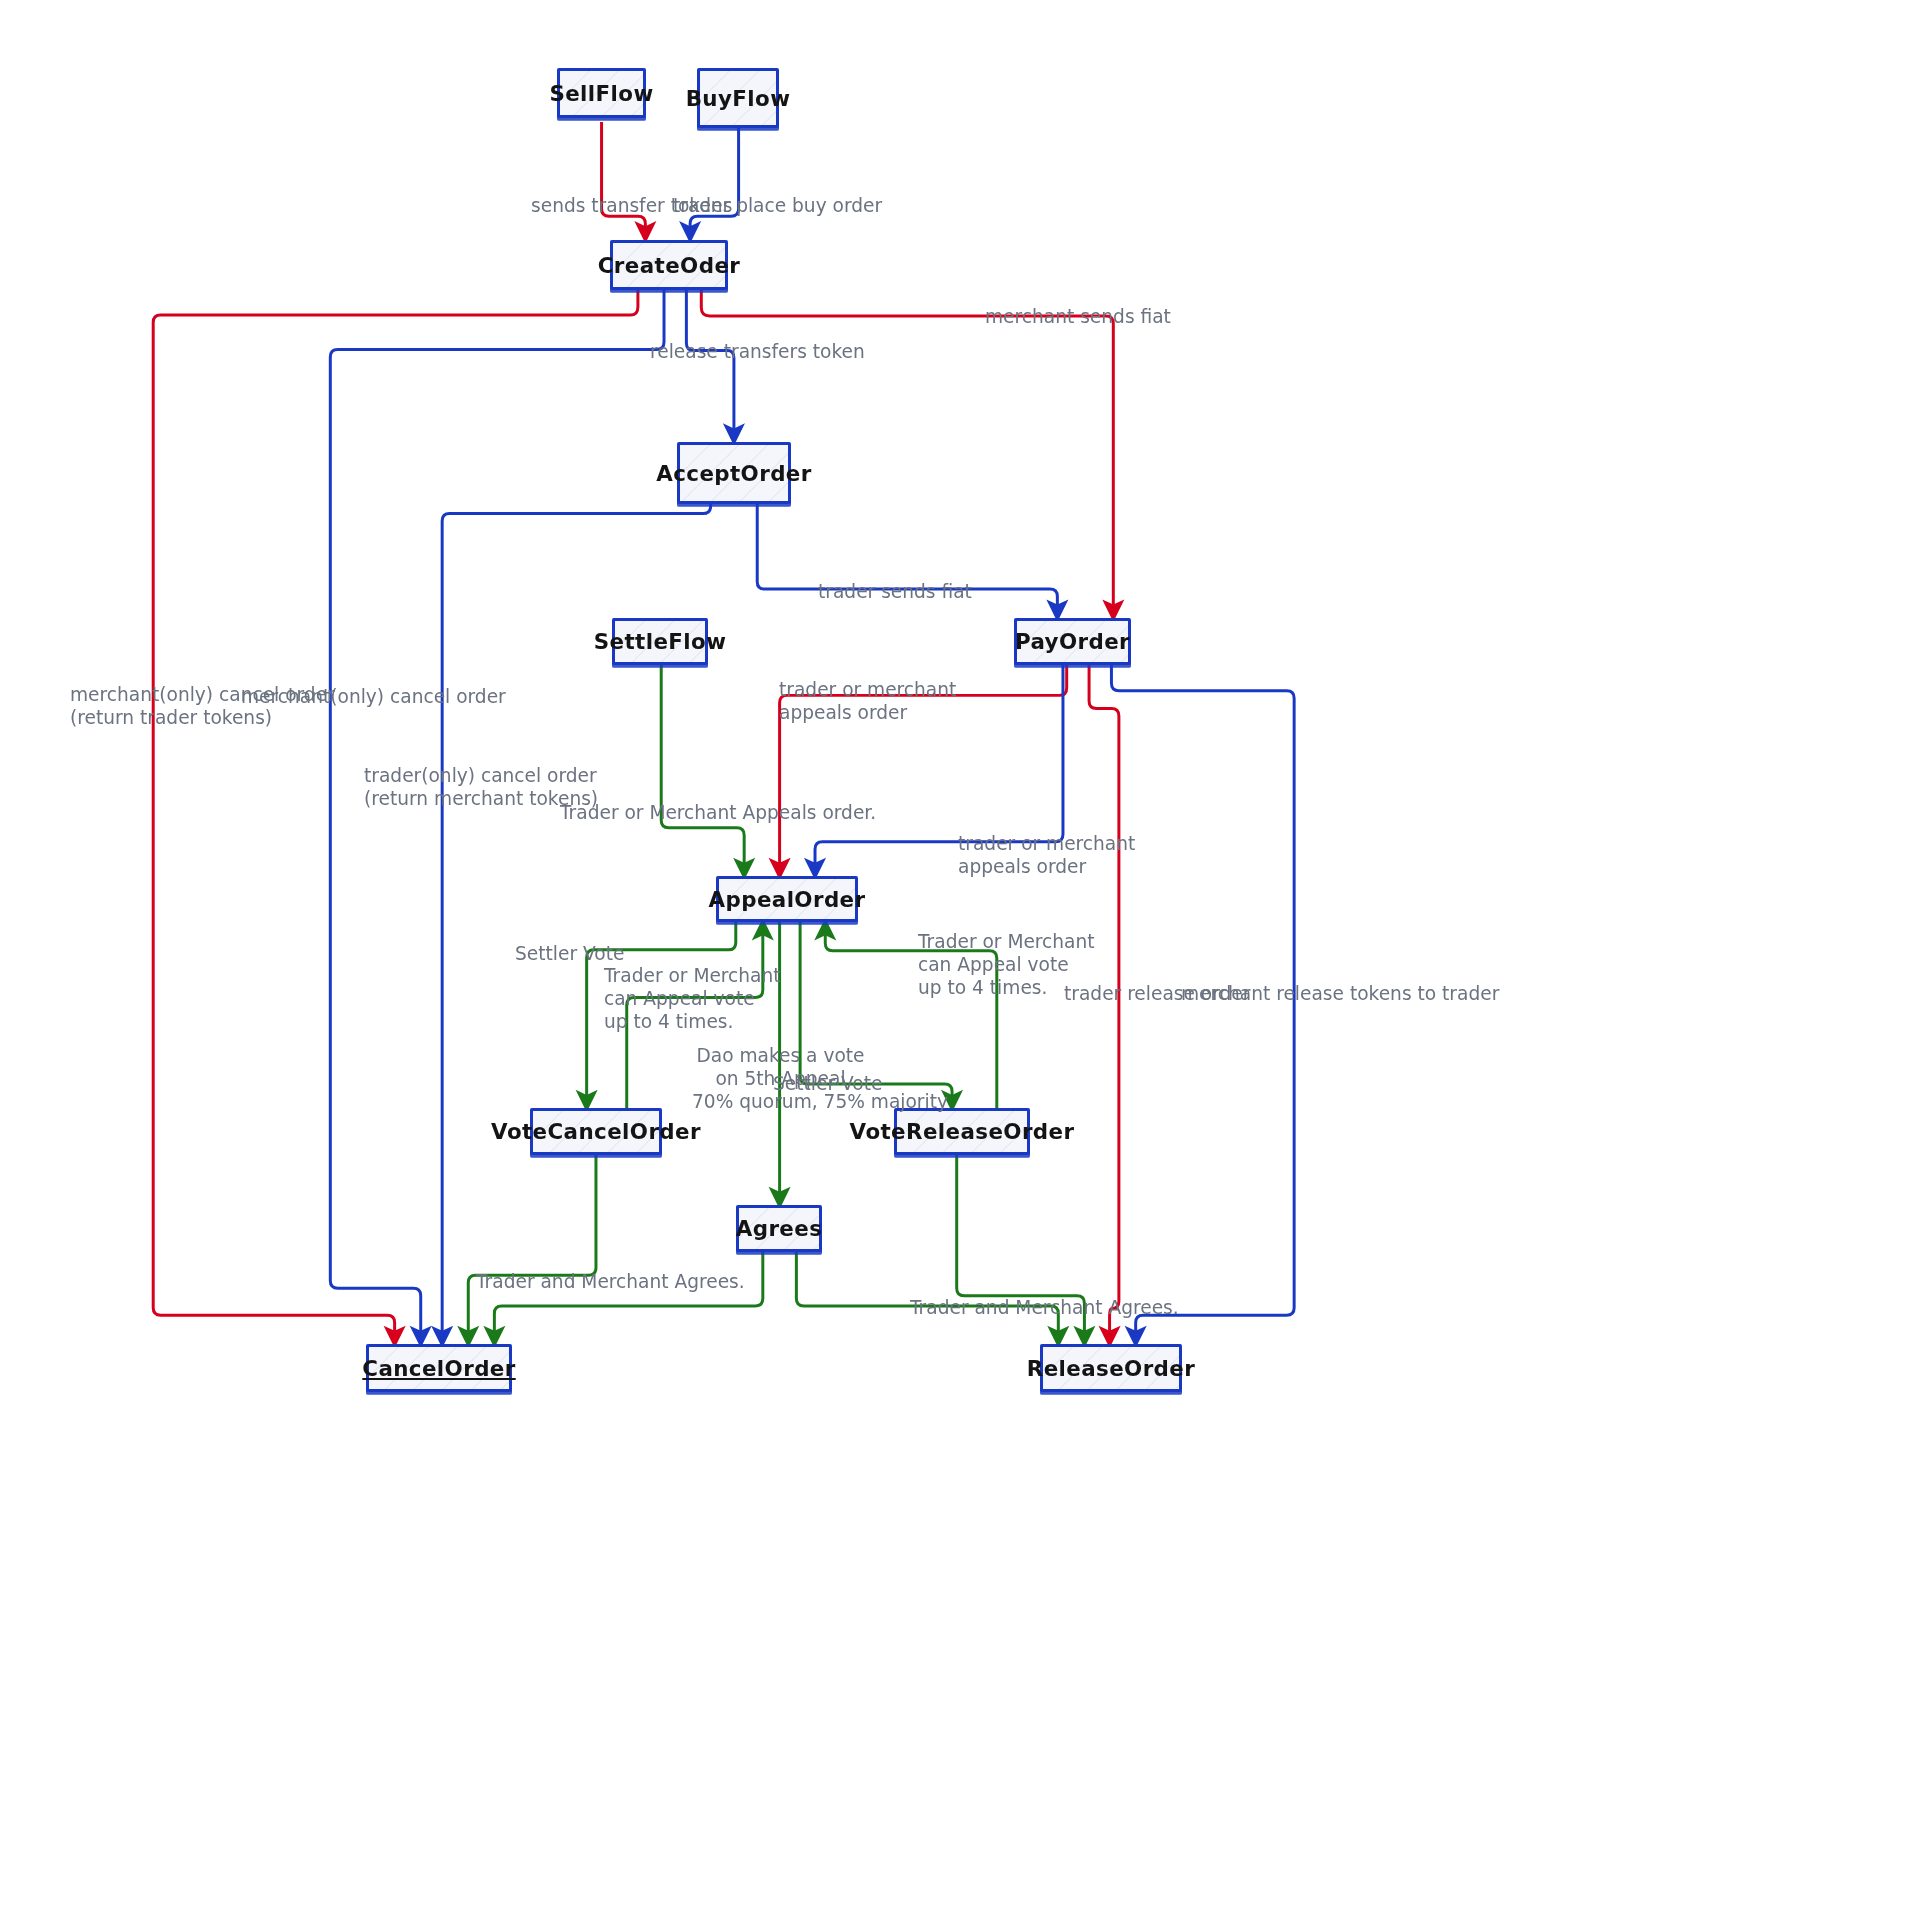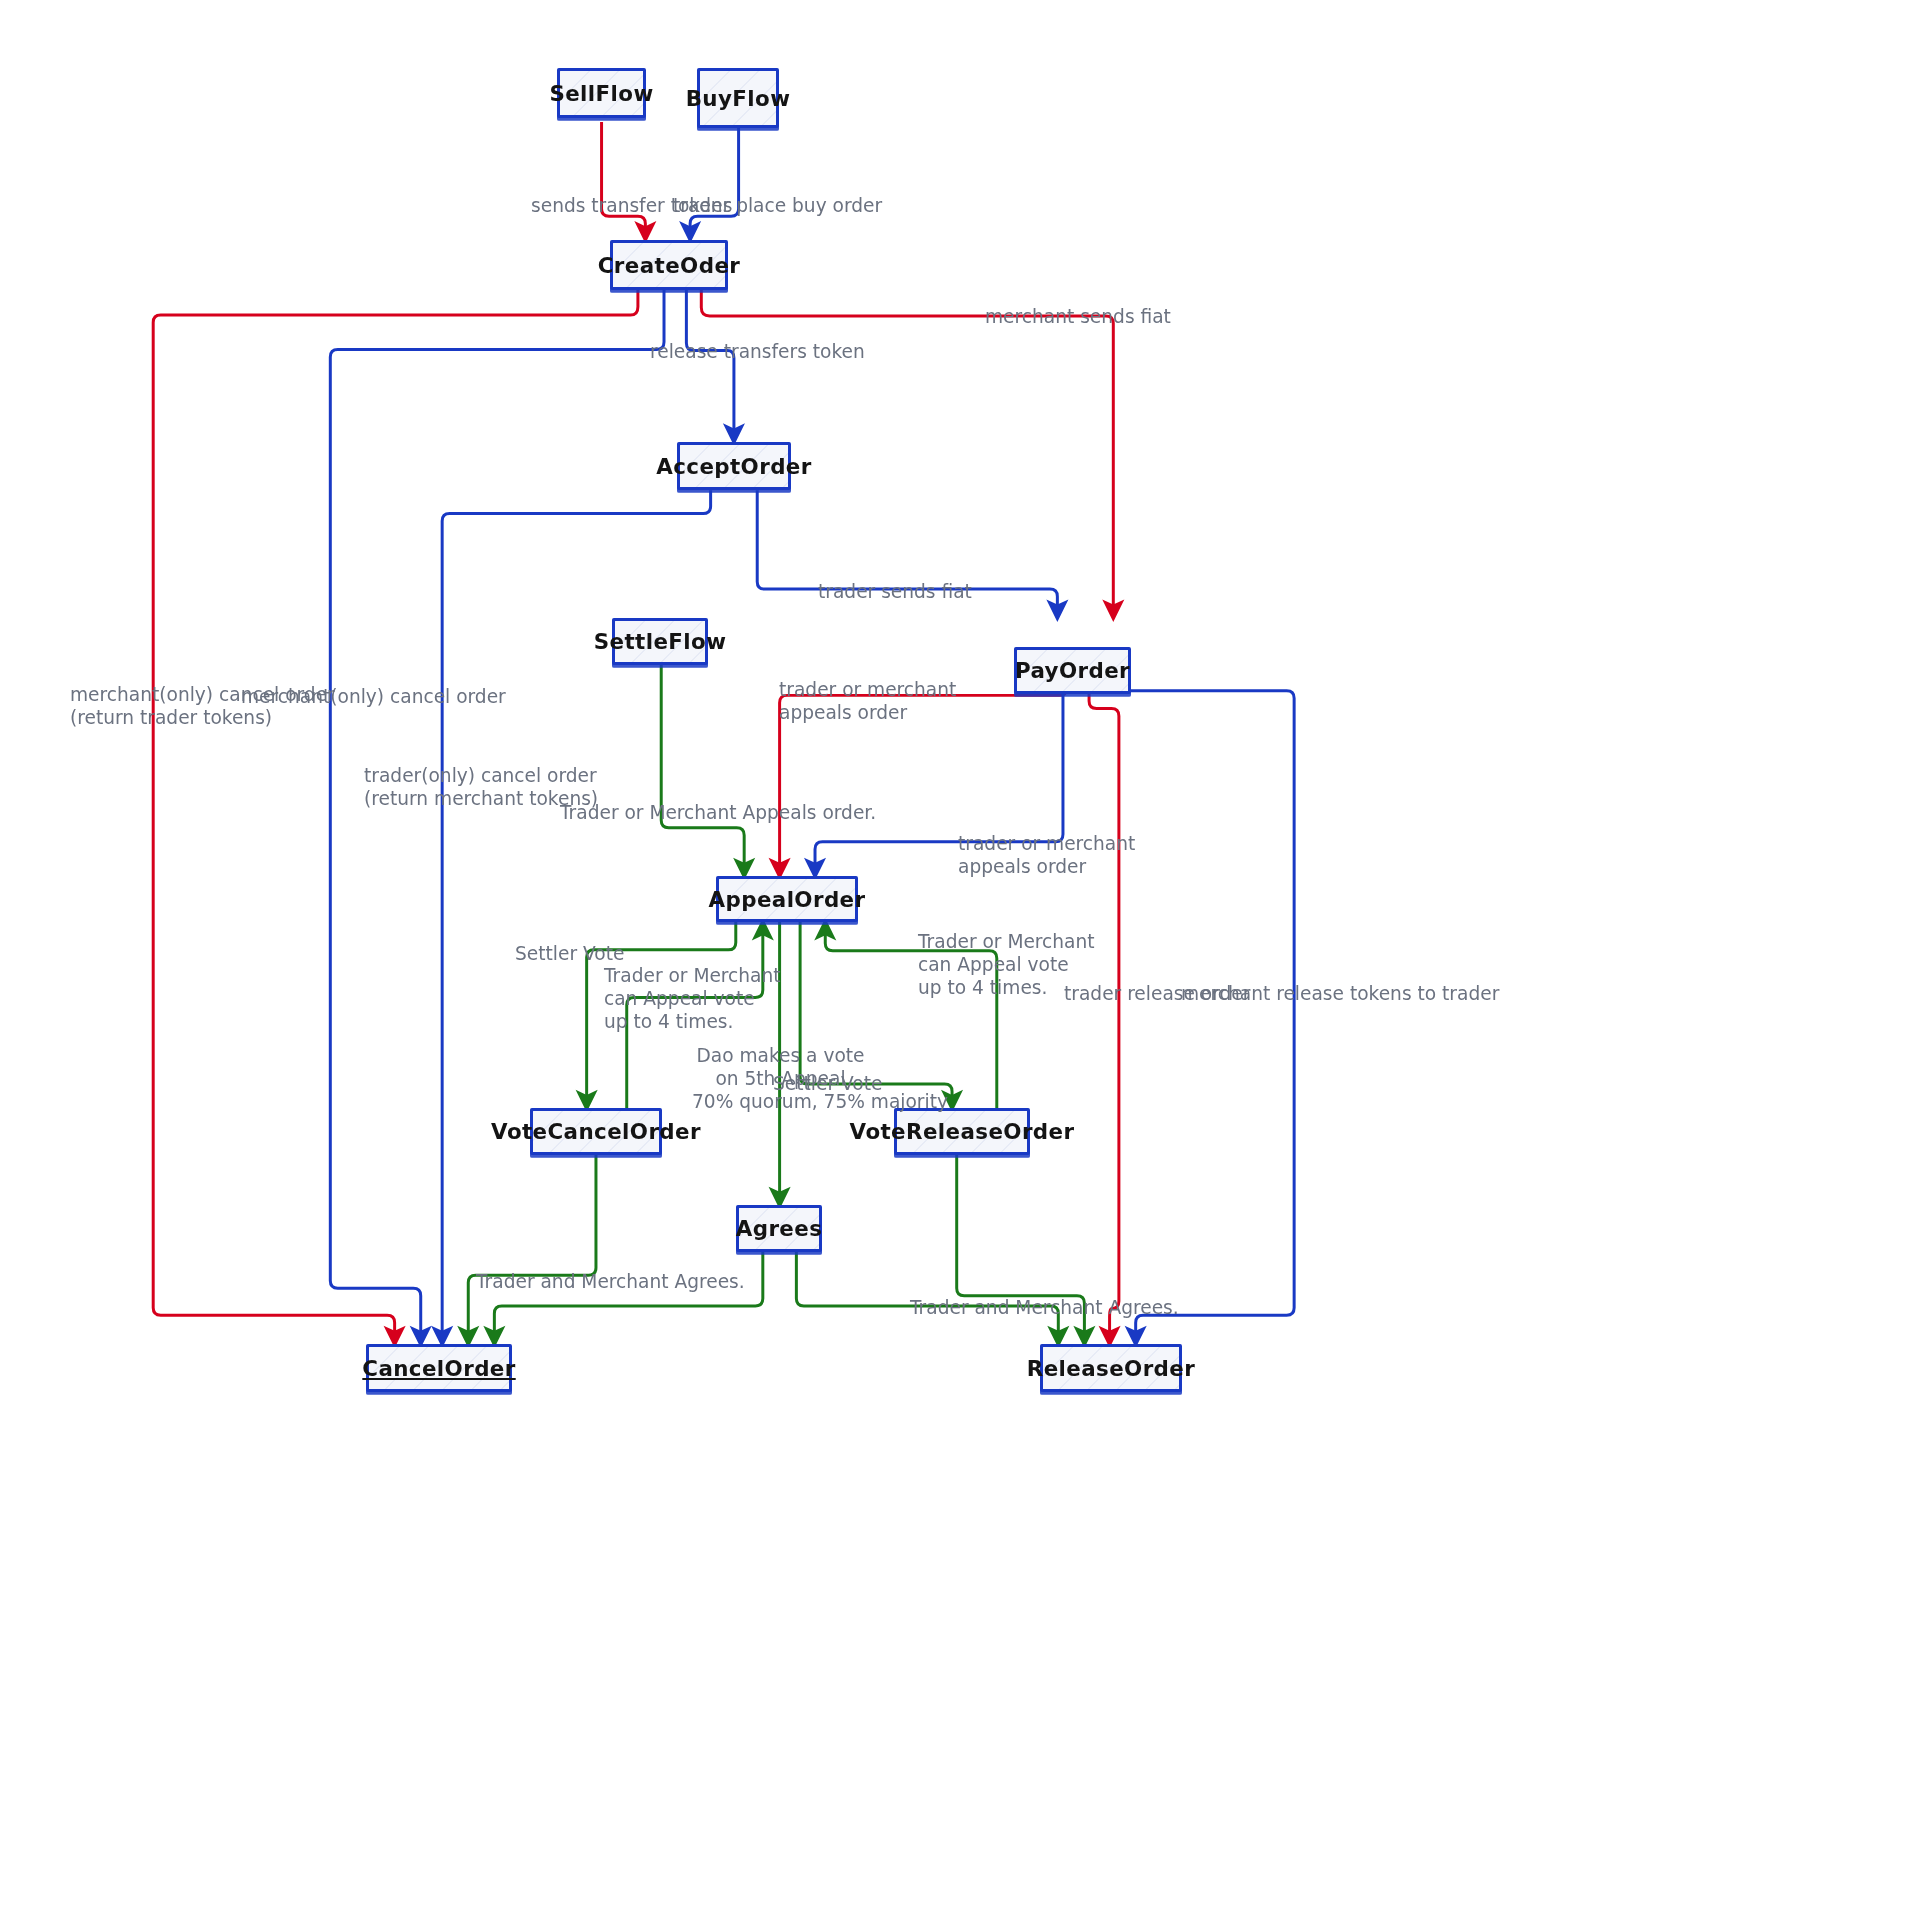--- a/index.html
+++ b/index.html
@@ -119,23 +119,23 @@
       <path d="M818,1343 L818,1393 Q818,1401 810,1401 L538,1401 Q530,1401 530,1409 L530,1434" stroke="#1a7a1a" marker-end="url(#ar-green)"></path>
 
       <path d="M854,1343 L854,1393 Q854,1401 862,1401 L1127,1401 Q1135,1401 1135,1409 L1135,1434" stroke="#1a7a1a" marker-end="url(#ar-green)"></path>
 
     </g>
   </svg>
 
   <div class="node" style="left:557px;top:68px;width:89px;height:50px;">SellFlow</div>
   <div class="node" style="left:697px;top:68px;width:82px;height:60px;">BuyFlow</div>
   <div class="node" style="left:610px;top:240px;width:118px;height:50px;">CreateOder</div>
-  <div class="node" style="left:677px;top:442px;width:114px;height:48px;">AcceptOrder</div>
+  <div class="node" style="left:677px;top:442px;width:114px;height:62px;">AcceptOrder</div>
   <div class="node" style="left:612px;top:618px;width:96px;height:47px;">SettleFlow</div>
-  <div class="node" style="left:1014px;top:647px;width:117px;height:47px;">PayOrder</div>
+  <div class="node" style="left:1014px;top:618px;width:117px;height:47px;">PayOrder</div>
   <div class="node" style="left:688px;top:876px;width:142px;height:46px;margin-left:28px;">AppealOrder</div>
   <div class="node" style="left:530px;top:1108px;width:132px;height:47px;">VoteCancelOrder</div>
   <div class="node" style="left:894px;top:1108px;width:136px;height:47px;">VoteReleaseOrder</div>
   <div class="node" style="left:736px;top:1205px;width:86px;height:47px;">Agrees</div>
   <div class="node" style="left:366px;top:1344px;width:146px;height:48px;text-decoration:underline;">CancelOrder</div>
   <div class="node" style="left:1040px;top:1344px;width:142px;height:48px;">ReleaseOrder</div>
 
   <div class="elabel" style="left:531px;top:194px;">sends transfer tokens</div>
   <div class="elabel" style="left:673px;top:194px;">trader place buy order</div>
   <div class="elabel" style="left:985px;top:305px;">merchant sends fiat</div>

